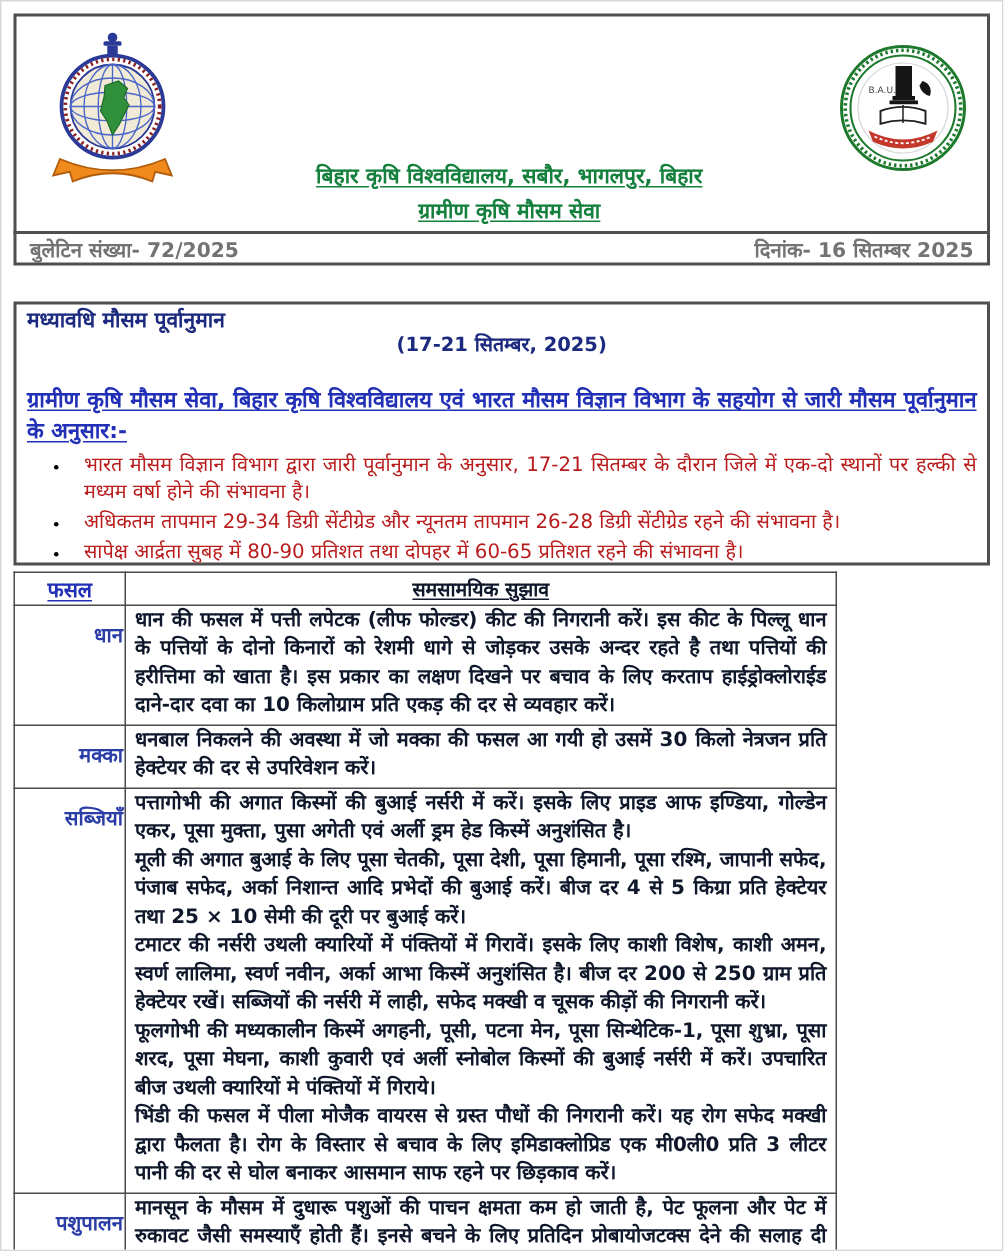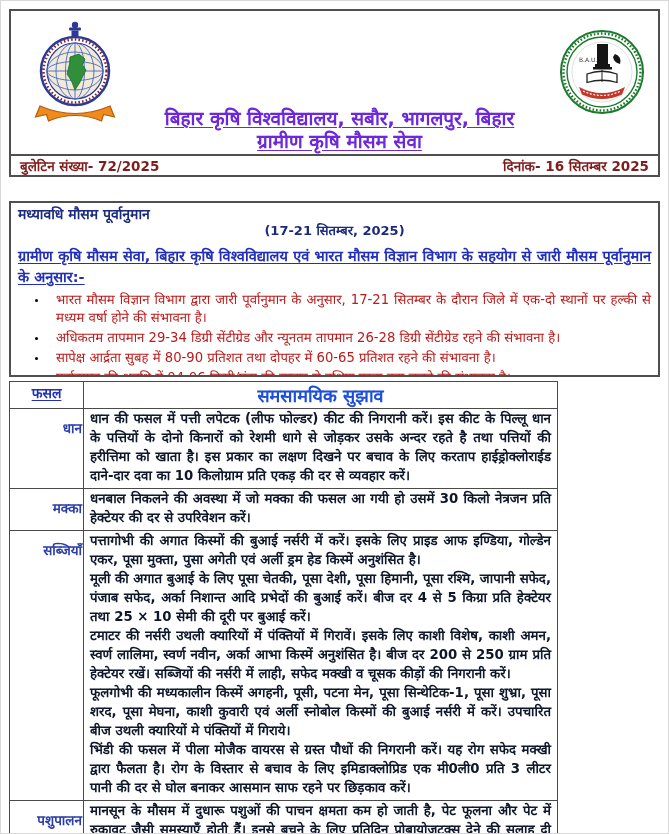--- a/index.html
+++ b/index.html
@@ -10,61 +10,61 @@
   }
   
   .header-box{
     position:absolute;left:8px;top:8px;width:651px;height:168px;
     border:2px solid #4f4f4f;box-sizing:border-box;background:#fff;
   }
   .imd-logo{position:absolute;left:16px;top:10px;}
   .bau-logo{position:absolute;right:12px;top:16px;}
   .titles{position:absolute;left:120px;right:110px;top:96px;text-align:center;}
   .title-line{
-    font-size:19px;font-weight:bold;color:#6d28d9;line-height:23px;
+    font-size:14px;font-weight:bold;color:#15803d;line-height:23px;
     text-decoration:underline;text-underline-offset:2px;white-space:nowrap;
   }
   .header-divider{position:absolute;left:-2px;right:-2px;top:143px;border-top:2px solid #4f4f4f;}
   .bulletin-row{
     position:absolute;left:0;right:0;top:145px;height:19px;
     display:flex;justify-content:space-between;align-items:flex-end;
-    padding:0 9px;font-size:13.5px;font-weight:bold;color:#7f1d1d;
+    padding:0 9px;font-size:13.5px;font-weight:bold;color:#737373;
   }
   
   .forecast-box{
     position:absolute;left:8px;top:200px;width:651px;max-height:176px;overflow:hidden;
     border:2px solid #4f4f4f;box-sizing:border-box;background:#fff;
     padding:2px 7px 6px 7px;
   }
   .f-title{font-size:14px;line-height:18px;font-weight:bold;color:#1b2a7e;}
   .f-period{text-align:center;font-size:13px;line-height:16px;font-weight:bold;color:#1b2a7e;}
   .f-intro{
     font-size:14.5px;line-height:21px;font-weight:bold;color:#2130b7;
-    text-align:justify;text-decoration:underline;text-underline-offset:2px;margin-top:7px;
+    text-align:justify;text-decoration:underline;text-underline-offset:2px;margin-top:18px;
   }
   .f-bullets{margin:3px 0 0 0;padding-left:30px;}
   .f-bullets li{
     font-size:13.2px;line-height:18px;color:#b91c1c;margin:0 0 2px 0;
     text-align:justify;padding-left:8px;
   }
   .f-bullets li::marker{font-size:10px;color:#000;}
   
   .advisory{
     position:absolute;left:8px;top:380px;width:549px;
     border-collapse:collapse;table-layout:fixed;background:#fff;
   }
   .advisory th,.advisory td{border:1.5px solid #4a4a4a;vertical-align:top;}
   .col-crop{width:74px;}
   .crop-h{
     text-align:center;font-size:14px;font-weight:bold;color:#2130b7;
     text-decoration:underline;text-underline-offset:2px;padding:1px 2px;
   }
   .advice-h{
-    text-align:center;font-size:18px;font-weight:bold;color:#1d4ed8;
-    text-underline-offset:2px;padding:1px 2px;
+    text-align:center;font-size:13px;font-weight:bold;color:#0f172a;
+    text-decoration:underline;text-underline-offset:2px;padding:1px 2px;
   }
   .crop-cell{
     text-align:right;font-size:13.5px;font-weight:bold;color:#2b3ea8;
     padding:10px 1px 0 1px;
   }
   .advice-cell{padding:0 6px 3px 6px;}
   .advice-cell p{
     margin:0;font-size:13.3px;line-height:19px;color:#0f172a;text-align:justify;font-weight:bold;
   }
 </style>

